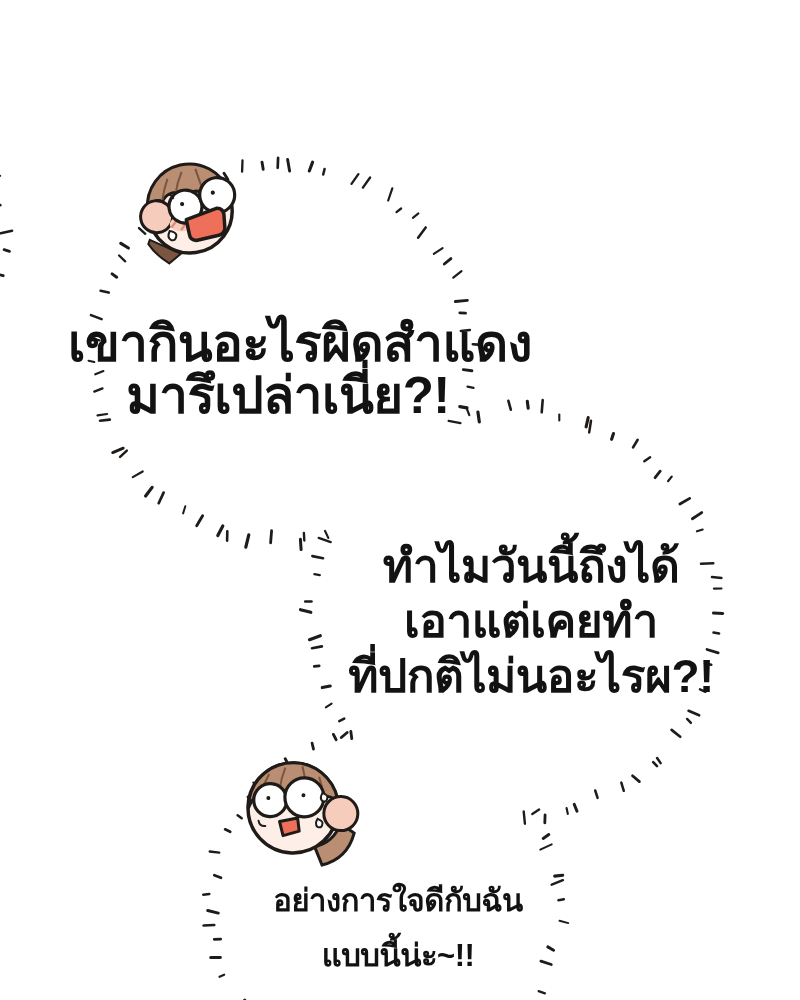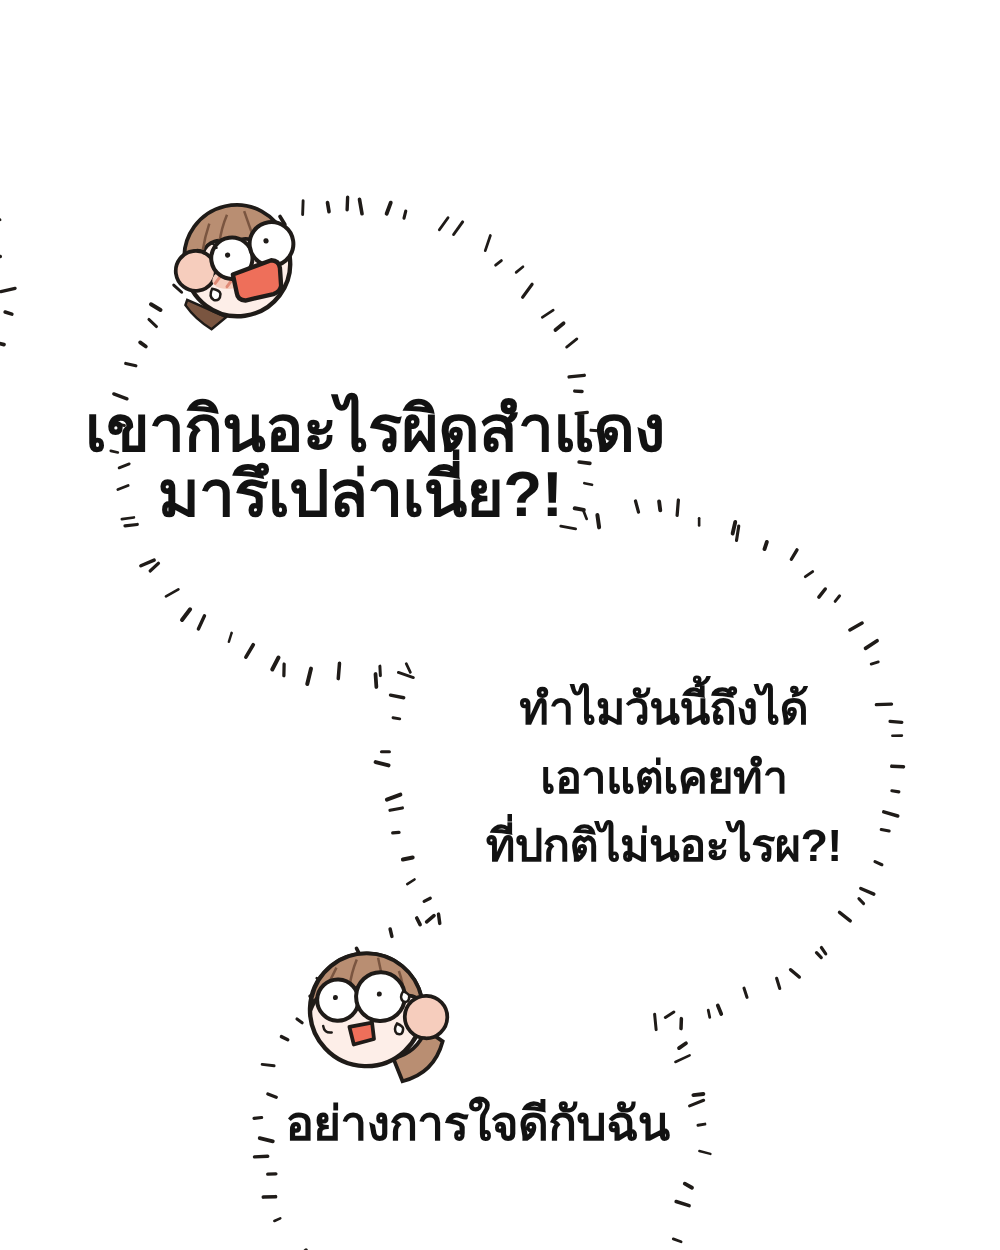--- a/index.html
+++ b/index.html
@@ -8,22 +8,22 @@
     background:var(--bg,#ffffff);
     font-family:"Liberation Sans","DejaVu Sans",sans-serif;
   }
   .art{position:absolute;left:0;top:0;}
   .bubble-text{
     position:absolute;text-align:center;color:var(--text,#111);
     font-weight:bold;letter-spacing:-0.5px;
   }
   .bubble-text .tline{white-space:nowrap;}
   #bt1{left:68px;top:318px;width:440px;font-size:51px;line-height:52px;}
-  #bt2{left:331px;top:539px;width:400px;font-size:36px;line-height:55px;}
-  #bt3{left:182px;top:873px;width:400px;font-size:38px;line-height:55px;}
+  #bt2{left:331px;top:539px;width:400px;font-size:46px;line-height:55px;}
+  #bt3{left:198px;top:873px;width:400px;font-size:31px;line-height:55px;}
   line.tick{stroke:var(--ink,#1c1c1c);stroke-linecap:round;}
 </style>
 </head>
 <body>
 
 <div class="canvas">
 
   <svg class="art" width="800" height="1000" viewBox="0 0 800 1000">
 
     <g id="ticks">
@@ -221,15 +221,16 @@
   </div>
 
   <div class="bubble-text" id="bt2">
     <div class="tline">ทำไมวันนี้ถึงได้</div>
     <div class="tline">เอาแต่เคยทำ</div>
     <div class="tline">ที่ปกติไม่นอะไรผ?!</div>
   </div>
 
   <div class="bubble-text" id="bt3">
     <div class="tline">อย่างการใจดีกับฉัน</div>
+    <div class="tline">แบบนี้น่ะ~!!</div>
   </div>
 
 </div>
 
 </body></html>

